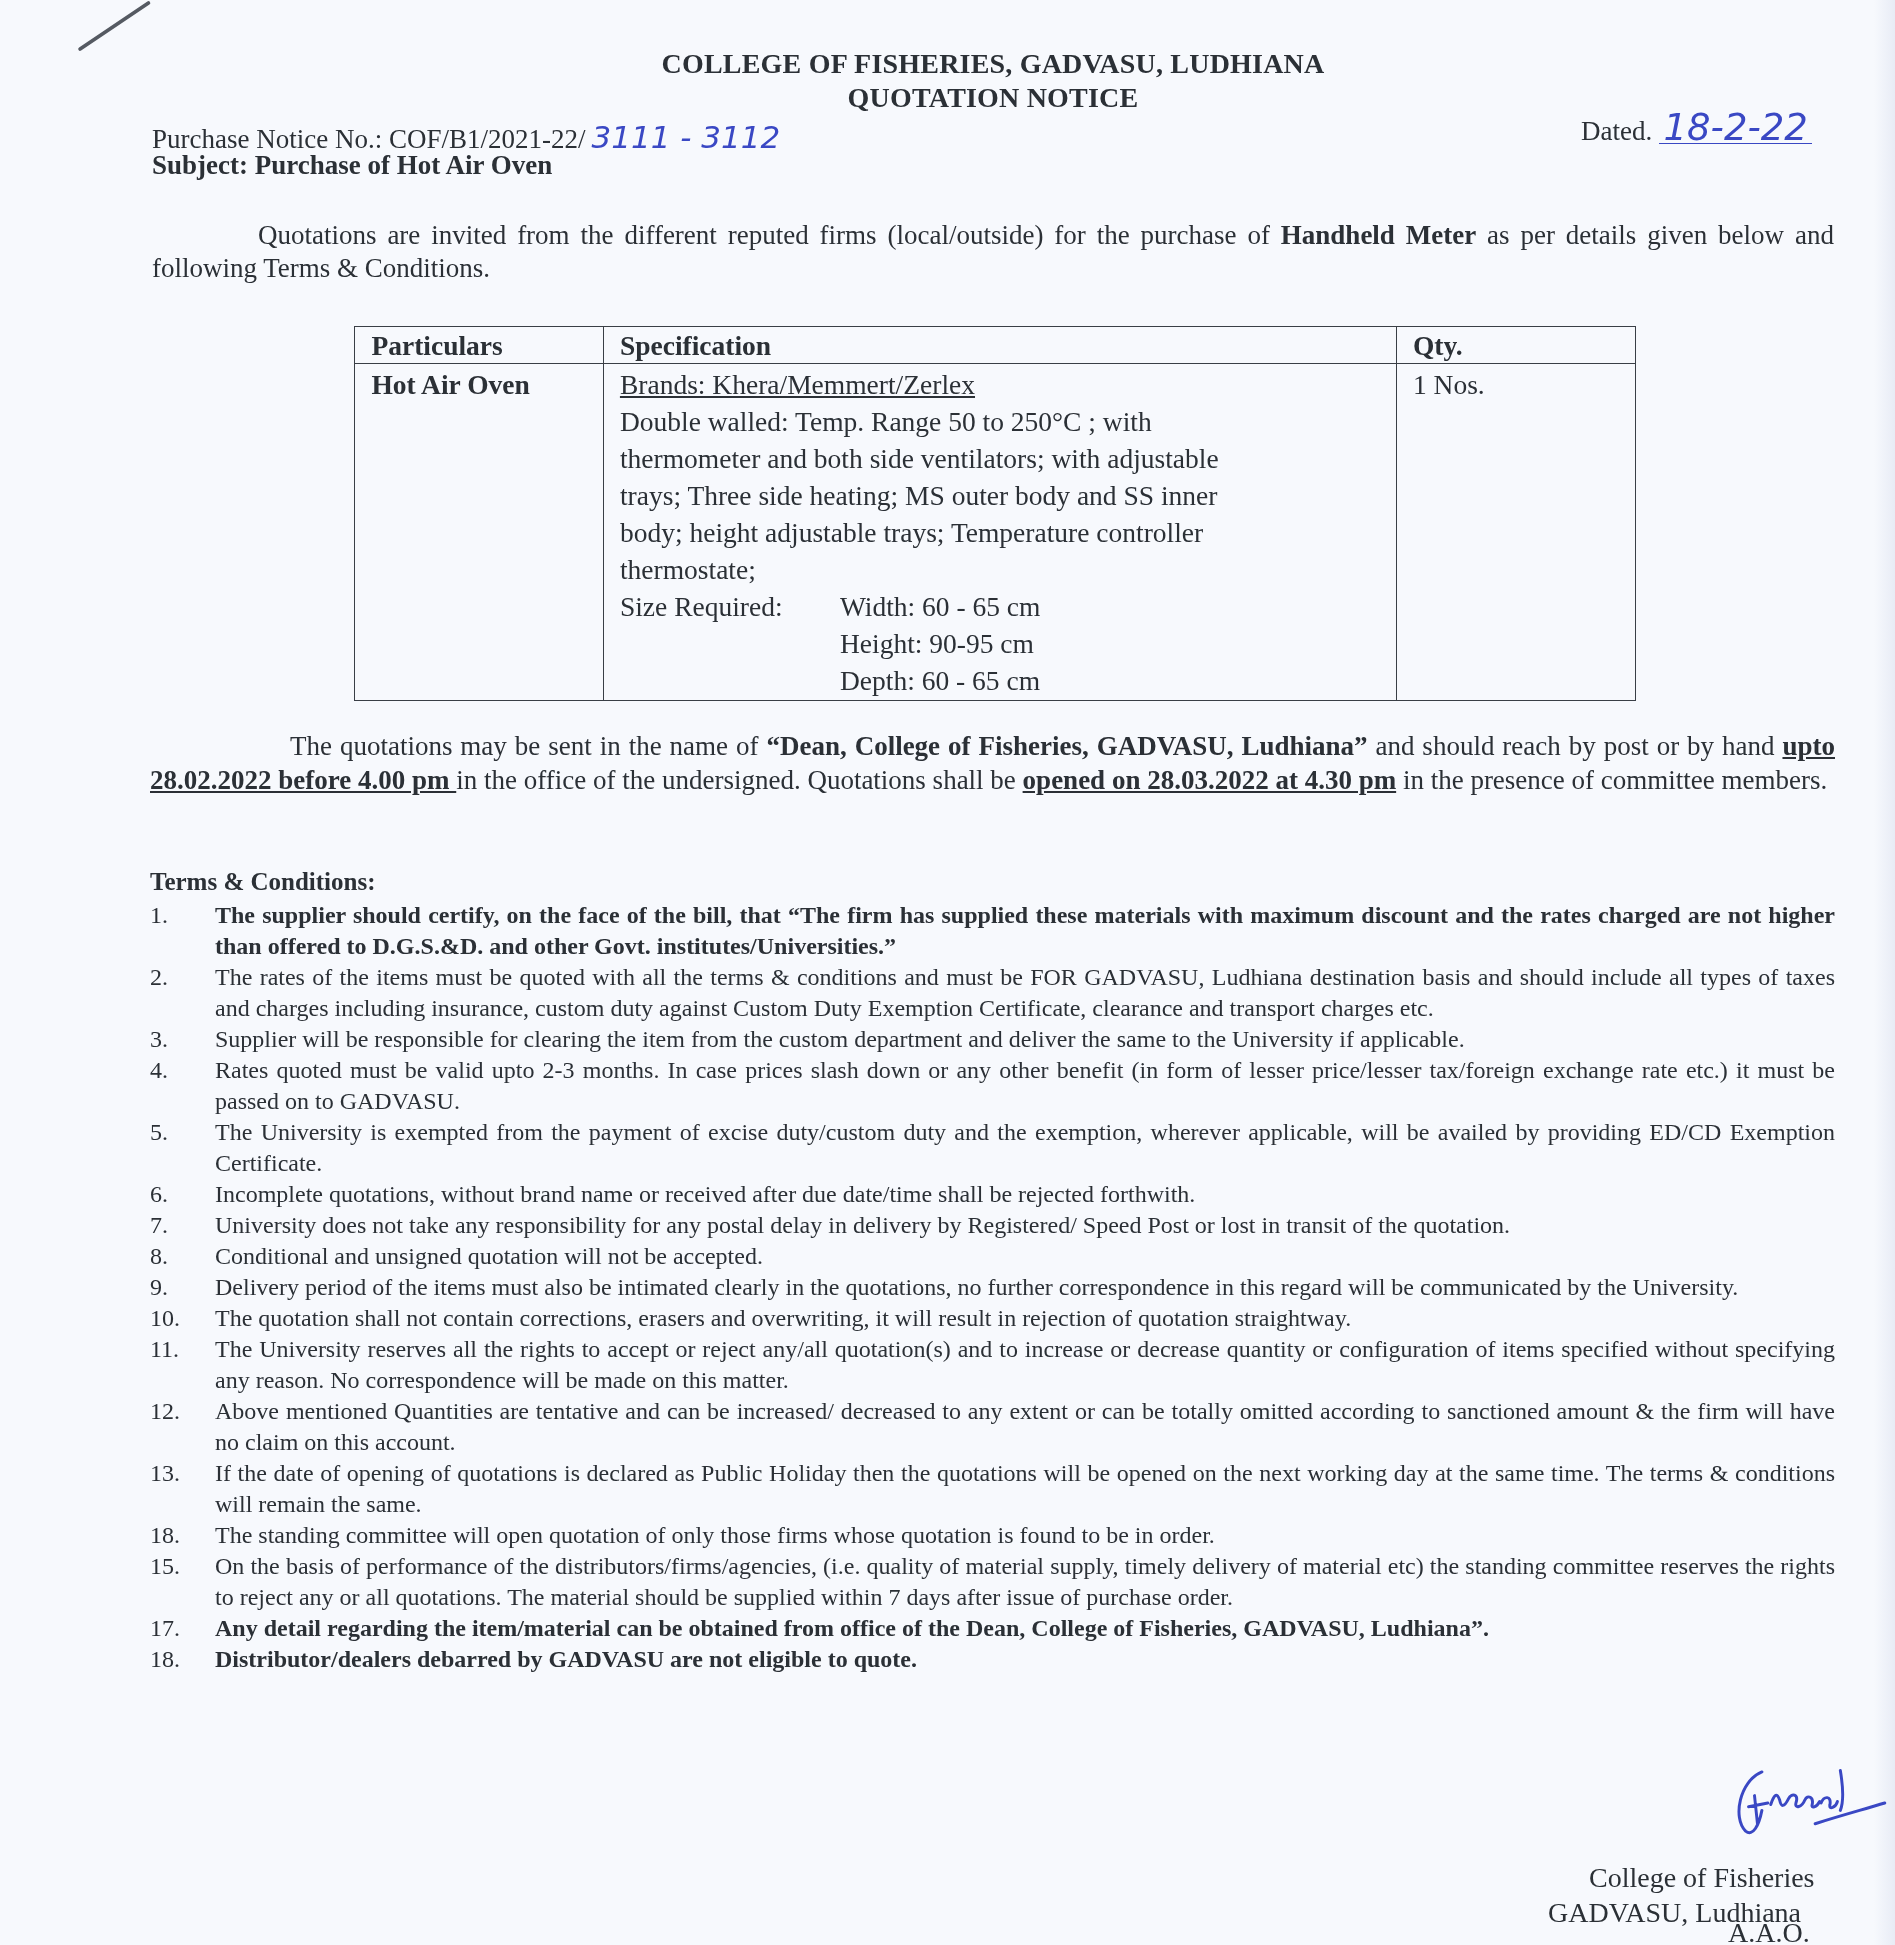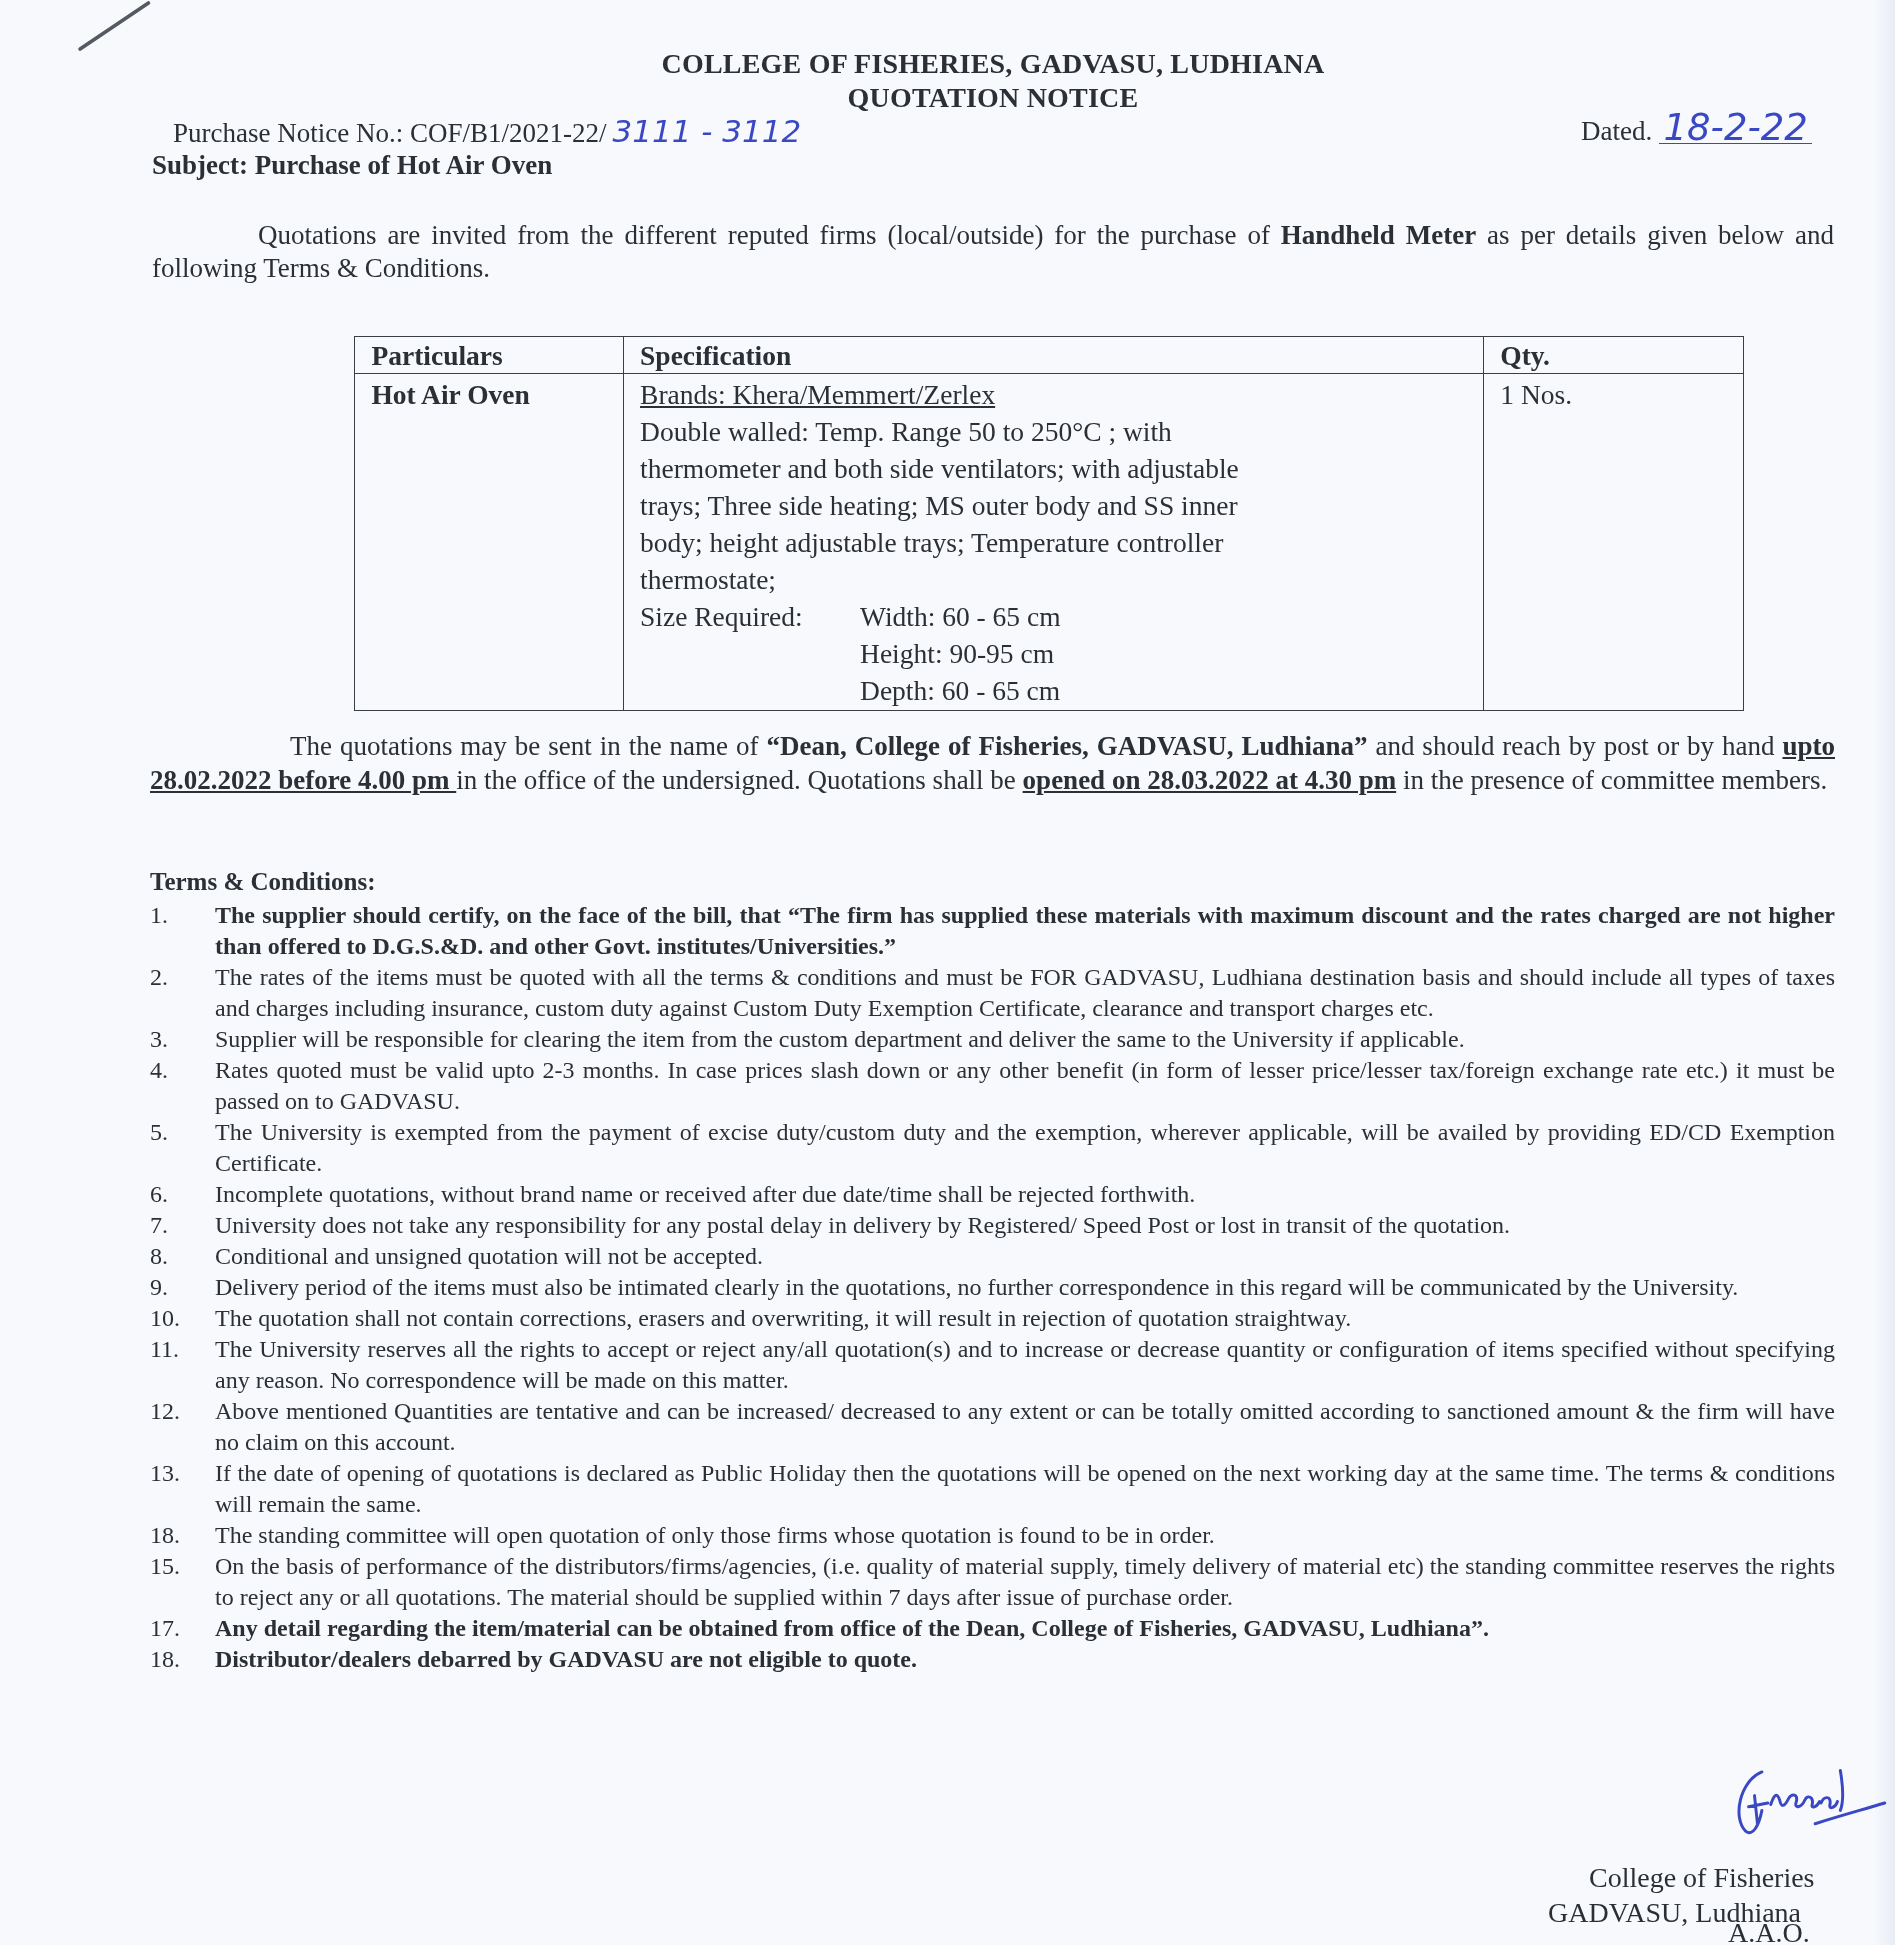--- a/index.html
+++ b/index.html
@@ -14,29 +14,29 @@
   .edge-shadow { position: absolute; right: 0; top: 0; width: 22px; height: 1946px;
     background: linear-gradient(to right, rgba(255,255,255,0), #e7ebf5); }
   .pen-mark { position: absolute; left: 74px; top: 0px; width: 82px; height: 52px; }
   .hw { font-family: "DejaVu Sans", sans-serif; color: #3a48c4; font-style: italic; }
 
   .title { position: absolute; left: 0; width: 1896px; text-align: center; font-weight: bold;
     font-size: 28px; letter-spacing: 0.2px; }
   .title1 { top: 48px; left: 45px; }
   .title2 { top: 82px; left: 45px; }
 
-  .notice-no { position: absolute; left: 152px; top: 113px; font-size: 27px; margin-left: 21px; }
+  .notice-no { position: absolute; left: 152px; top: 119px; font-size: 27px; }
   .notice-no .hw { font-size: 31px; margin-left: 6px; }
   .dated { position: absolute; left: 1581px; top: 113px; font-size: 27px; }
   .dated .hw { font-size: 37px; display: inline-block; border-bottom: 1.5px solid #3a48c4; padding: 0 4.5px; line-height: 30px; }
   .subject { position: absolute; left: 152px; top: 150px; font-size: 27px; font-weight: bold; }
 
   .intro { position: absolute; left: 152px; top: 219px; width: 1682px; font-size: 27px; line-height: 33px; text-align: justify; text-indent: 106px; }
 
-  table.spec { position: absolute; left: 354px; top: 336px; width: 1390px; border-collapse: collapse; font-size: 27.5px; }
+  table.spec { position: absolute; left: 354px; top: 326px; width: 1282px; border-collapse: collapse; font-size: 27.5px; }
   table.spec td, table.spec th { border: 1.5px solid #3a3f46; vertical-align: top; padding: 1.5px 16.4px; text-align: left; }
   table.spec th { font-weight: bold; height: 33px; line-height: 33px; }
   .c1 { width: 216px; } .c2 { width: 766px; } .c3 { width: 208px; }
   .spec-lines div { line-height: 37px; }
   .brands { text-decoration: underline; }
   .size-row { display: flex; }
   .size-label { width: 220px; }
   .size-vals div { line-height: 37px; }
   td.particular { font-weight: bold; line-height: 37px; }
   td.qty { line-height: 37px; }

